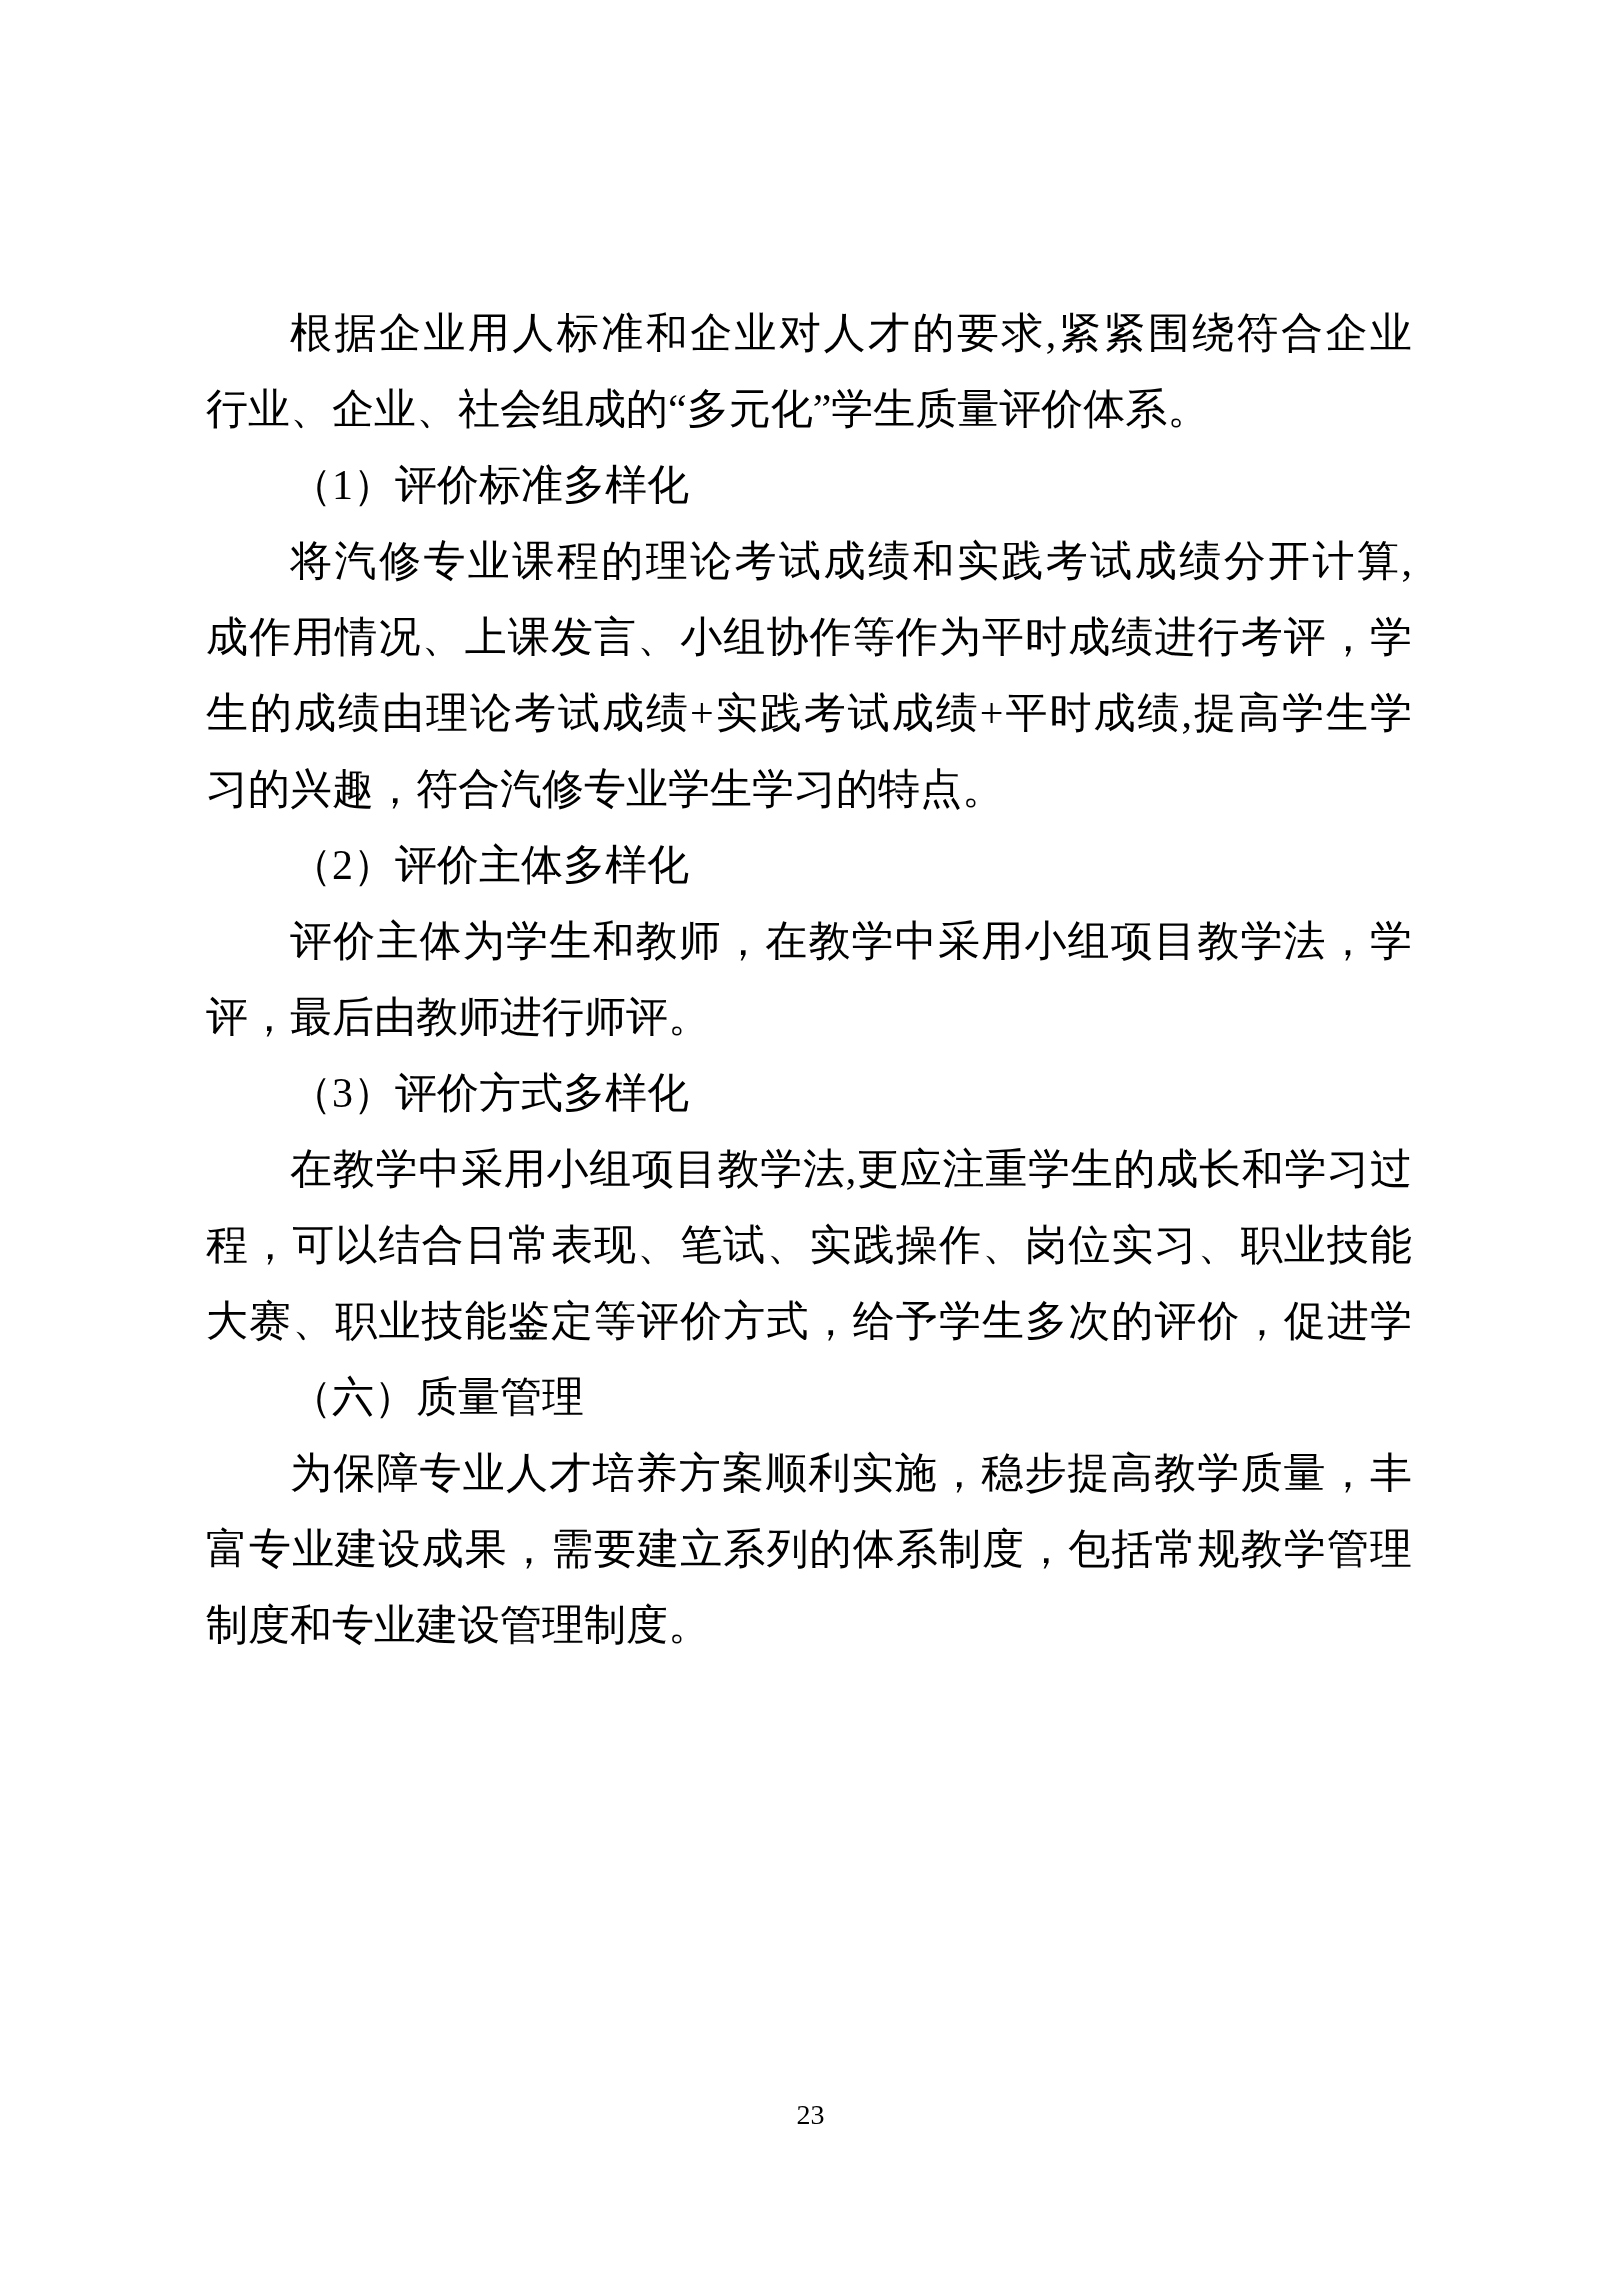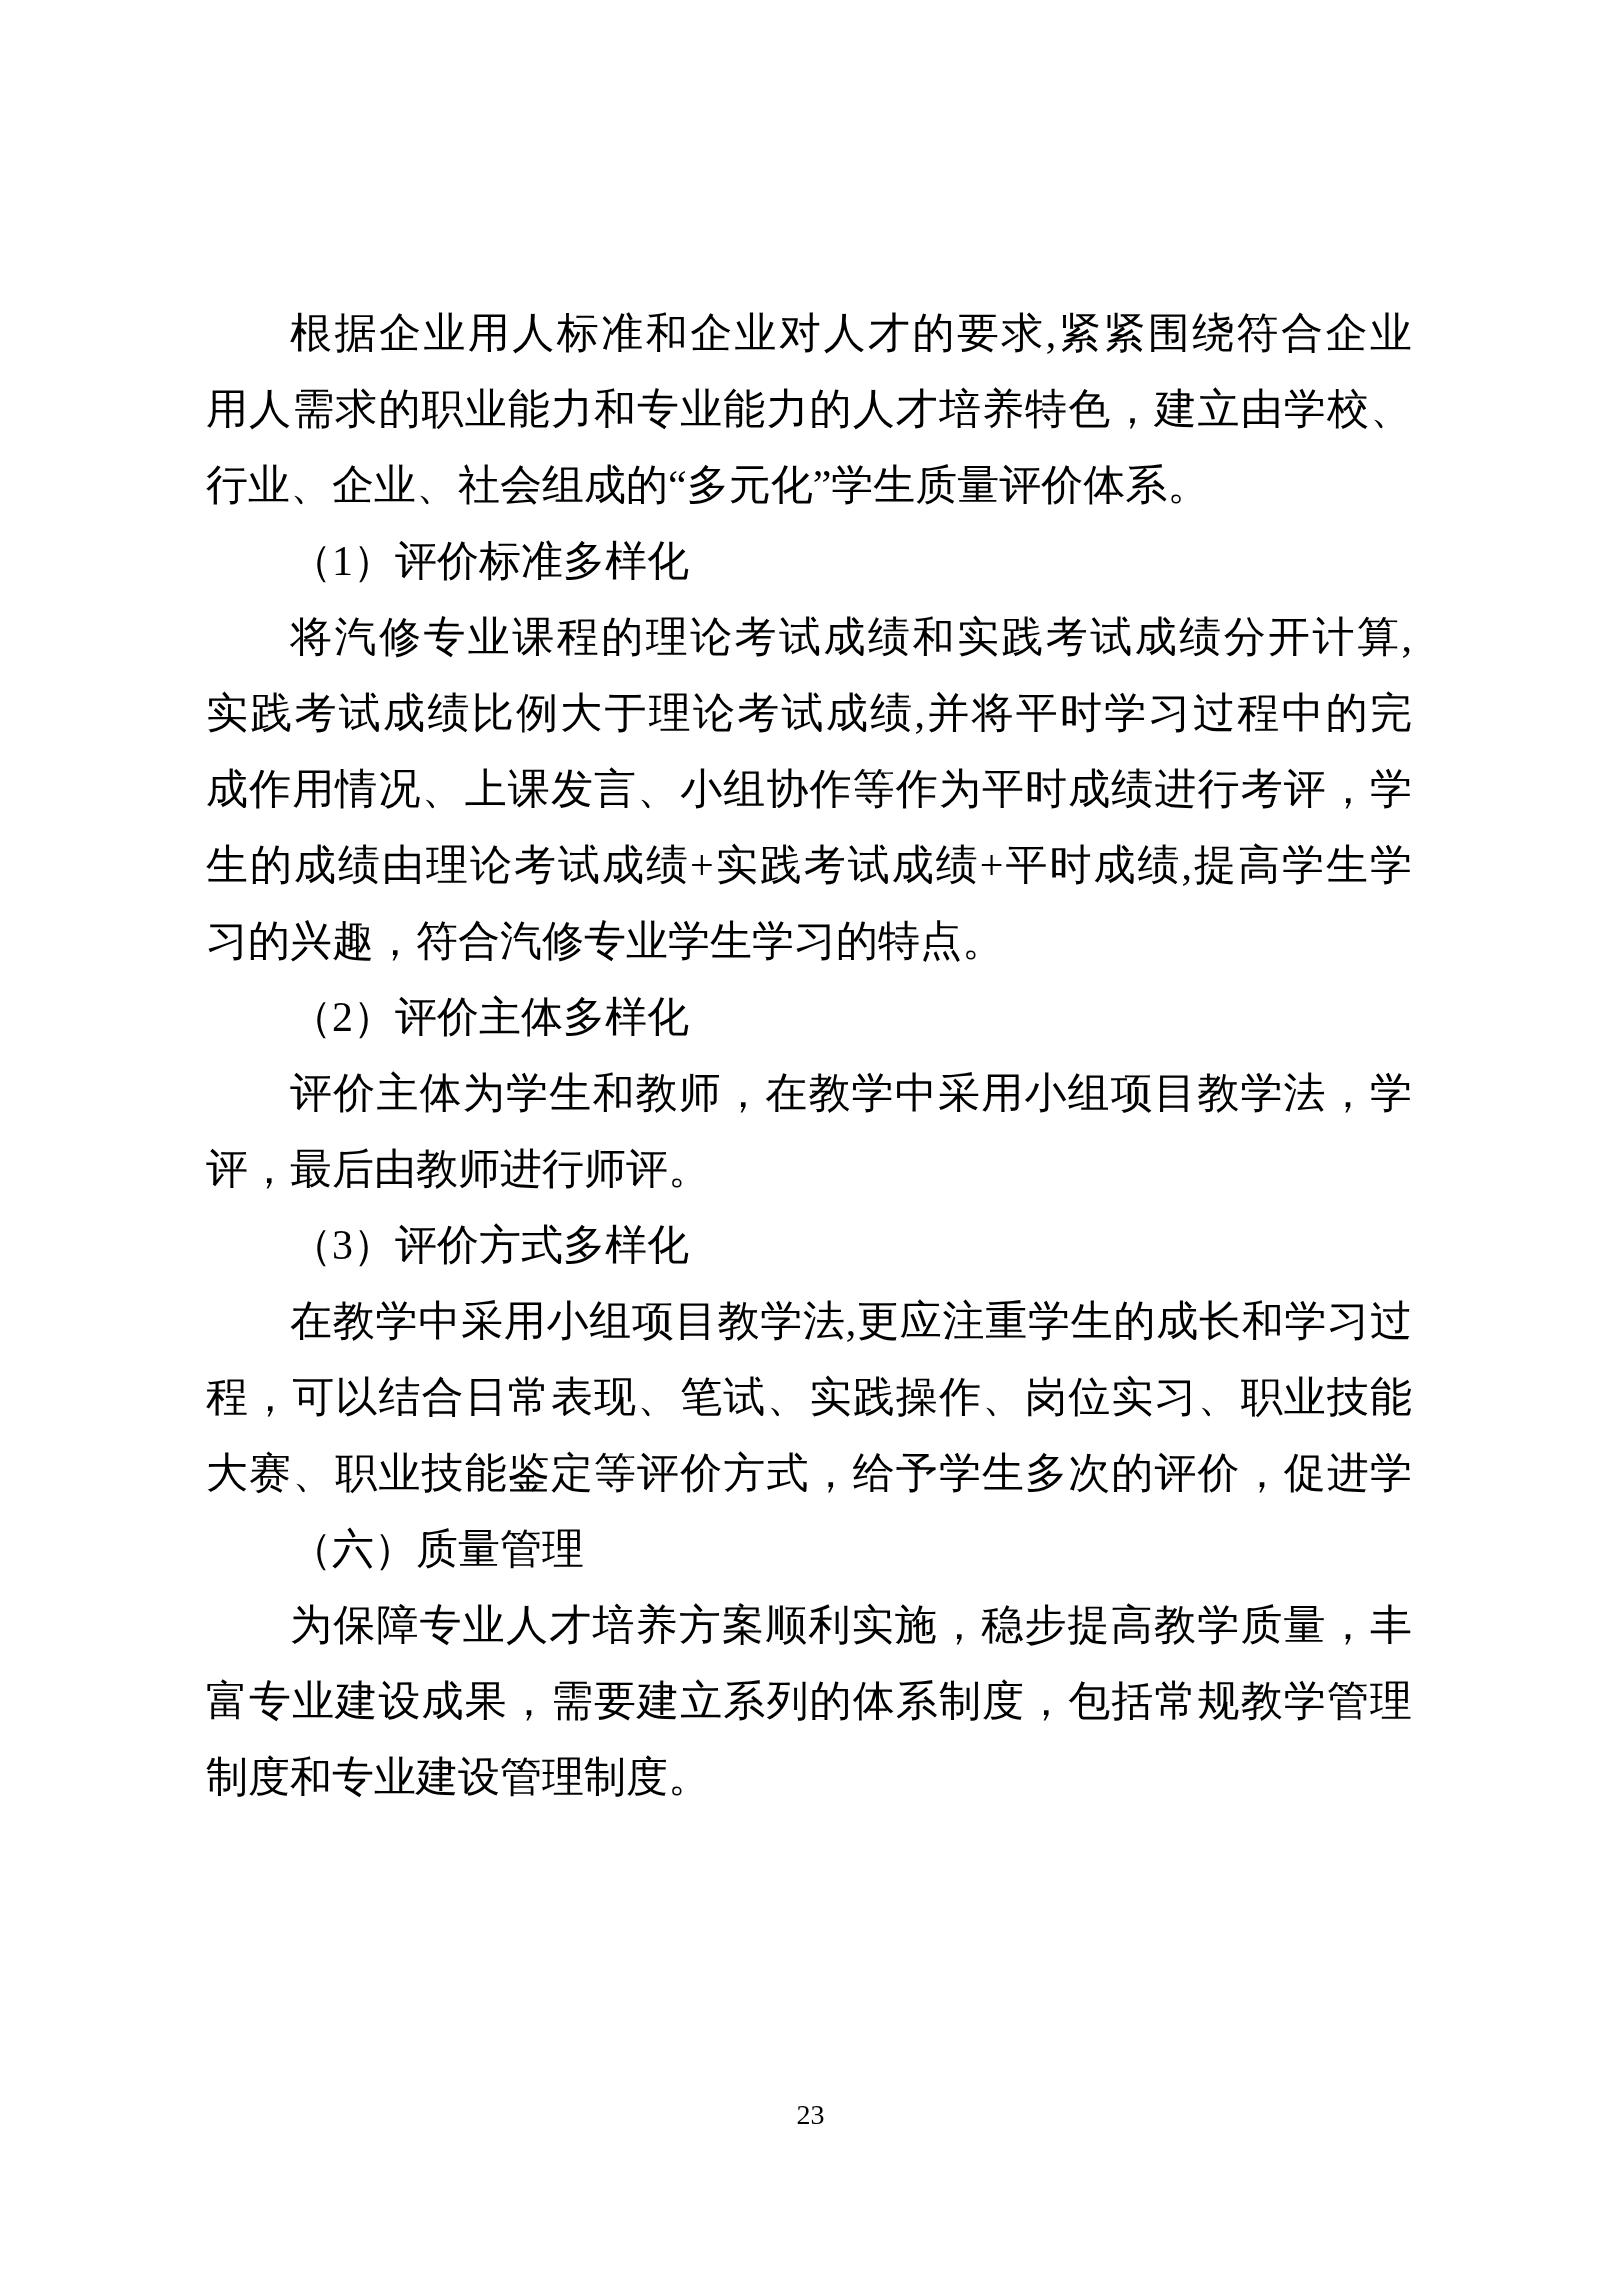--- a/index.html
+++ b/index.html
@@ -58,25 +58,23 @@
     color: #000000;
     font-family: "Liberation Serif", "DejaVu Serif", serif;
   }
 </style>
 </head>
 <body style="background: rgb(255, 255, 255);">
 
 <div class="page">
   <div class="text-block" id="text-block" style="color: rgb(0, 0, 0);">
       <div class="line indent fill">根据企业用人标准和企业对人才的要求,紧紧围绕符合企业</div>
-      <div class="line fill">用人需求的职业能力和专业能力的人才培养特色，建立由学校、</div>
       <div class="line">行业、企业、社会组成的“多元化”学生质量评价体系。</div>
       <div class="line indent">（1）评价标准多样化</div>
       <div class="line indent fill">将汽修专业课程的理论考试成绩和实践考试成绩分开计算,</div>
-      <div class="line fill">实践考试成绩比例大于理论考试成绩,并将平时学习过程中的完</div>
       <div class="line fill">成作用情况、上课发言、小组协作等作为平时成绩进行考评，学</div>
       <div class="line fill">生的成绩由理论考试成绩+实践考试成绩+平时成绩,提高学生学</div>
       <div class="line">习的兴趣，符合汽修专业学生学习的特点。</div>
       <div class="line indent">（2）评价主体多样化</div>
       <div class="line indent fill">评价主体为学生和教师，在教学中采用小组项目教学法，学</div>
       <div class="line">评，最后由教师进行师评。</div>
       <div class="line indent">（3）评价方式多样化</div>
       <div class="line indent fill">在教学中采用小组项目教学法,更应注重学生的成长和学习过</div>
       <div class="line fill">程，可以结合日常表现、笔试、实践操作、岗位实习、职业技能</div>
       <div class="line fill">大赛、职业技能鉴定等评价方式，给予学生多次的评价，促进学</div>

